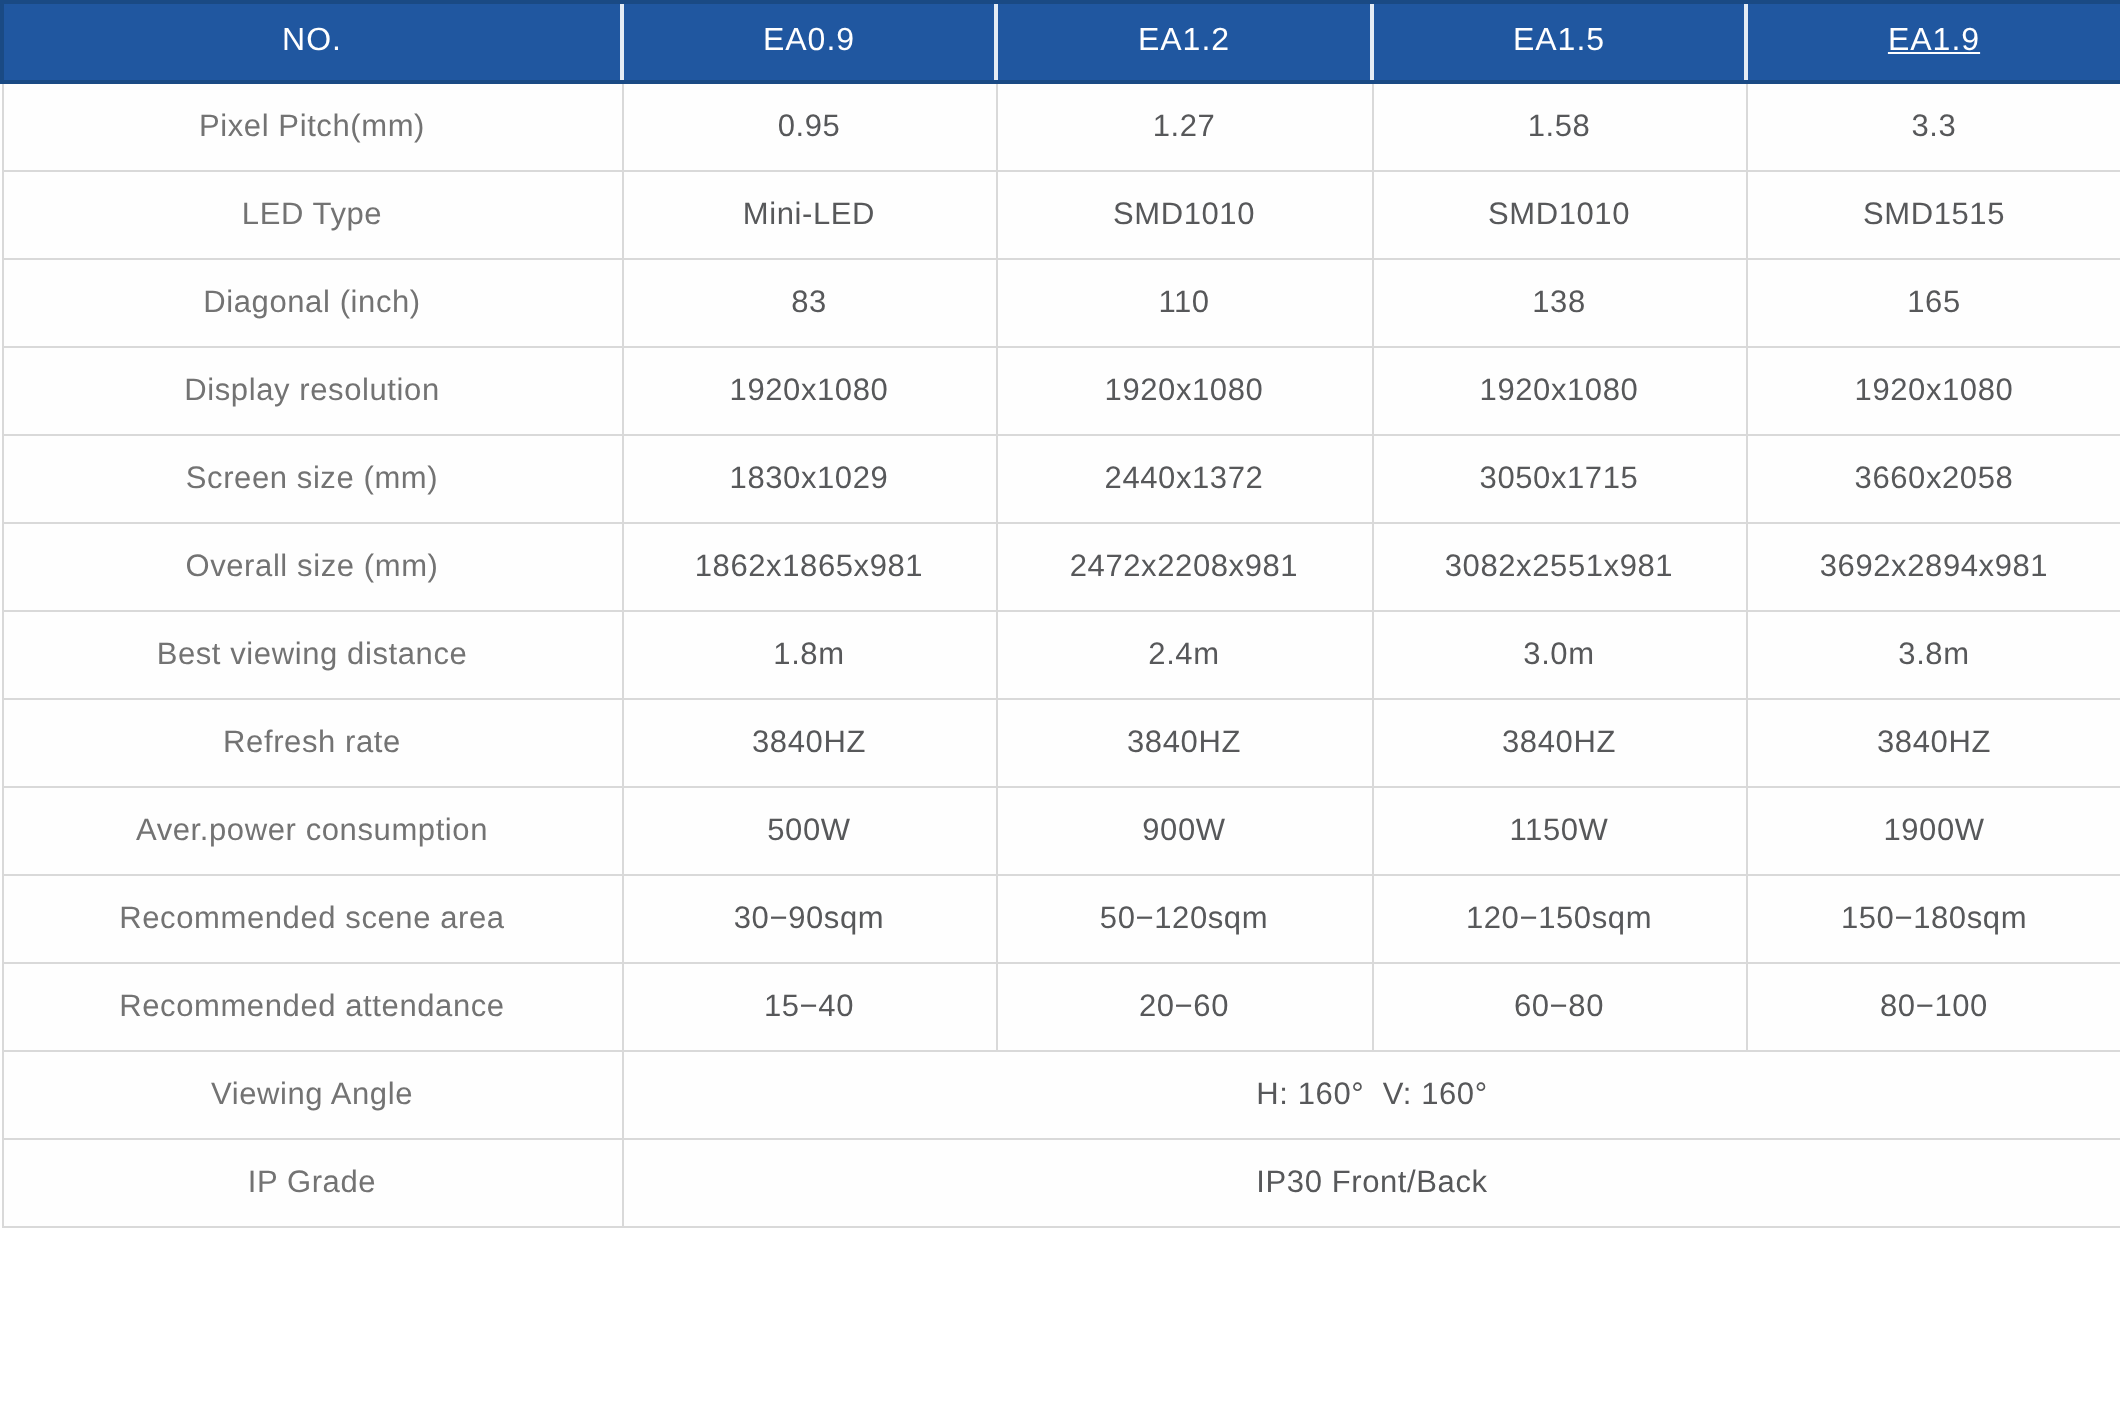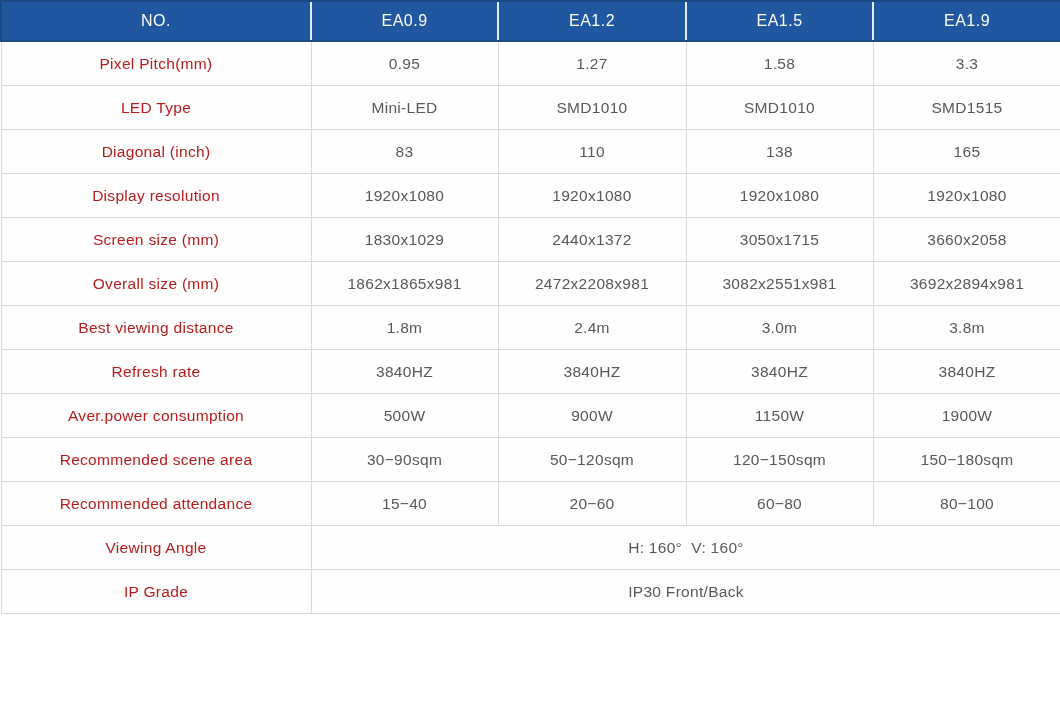--- a/index.html
+++ b/index.html
@@ -27,37 +27,37 @@
     font-weight: normal;
     letter-spacing: 0.5px;
     height: 38px;
     border-top: 2px solid #1a4a84;
     border-bottom: 2px solid #1a4a84;
     text-align: center;
     vertical-align: middle;
     padding: 0;
   }
   table.spec th:first-child { border-left: 2px solid #1a4a84; }
-  table.spec th:last-child  { border-right: 2px solid #1a4a84; }
+  table.spec th:last-child  { border-right: 2px solid #1a4a84; text-decoration: underline; }
   table.spec th + th { border-left: 2px solid #e4ecf5; margin-top: 15px; }
   
   table.spec td {
     border: 1px solid #d9d9d9;
     background: #fefefe;
     color: #57585a;
     font-size: 15.5px;
     letter-spacing: 0.3px;
     height: 43px;
     text-align: center;
     vertical-align: middle;
     padding: 0;
     white-space: pre;
     overflow: hidden;
   }
-  table.spec td.label-cell { color: #b91c1c; }
+  table.spec td.label-cell { color: #737373; }
 </style>
 </head>
 <body>
 
 <div class="stage">
   <table class="spec">
     <colgroup>
       <col style="width:310px">
       <col style="width:187px">
       <col style="width:188px">

